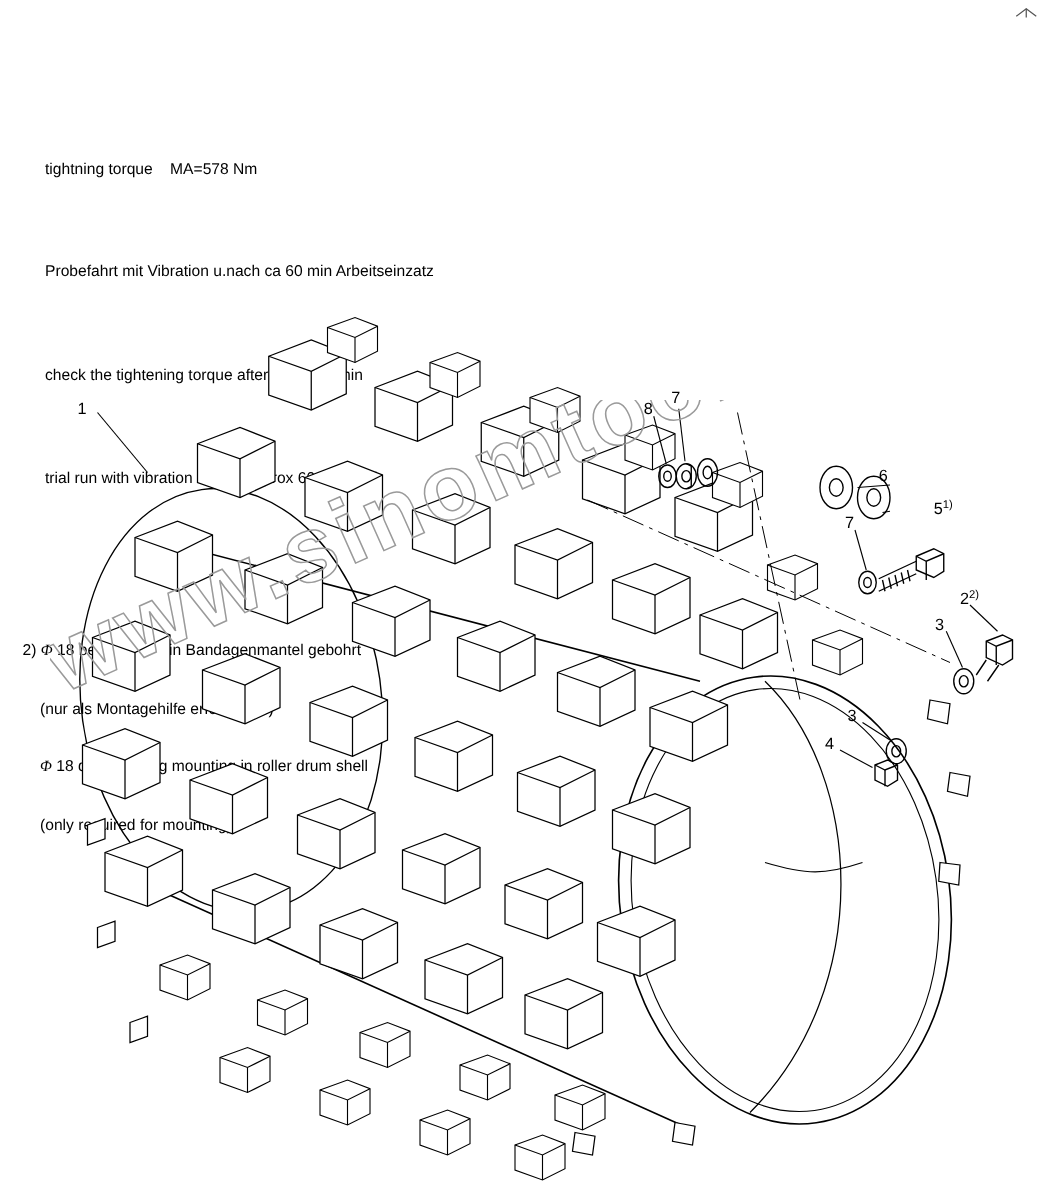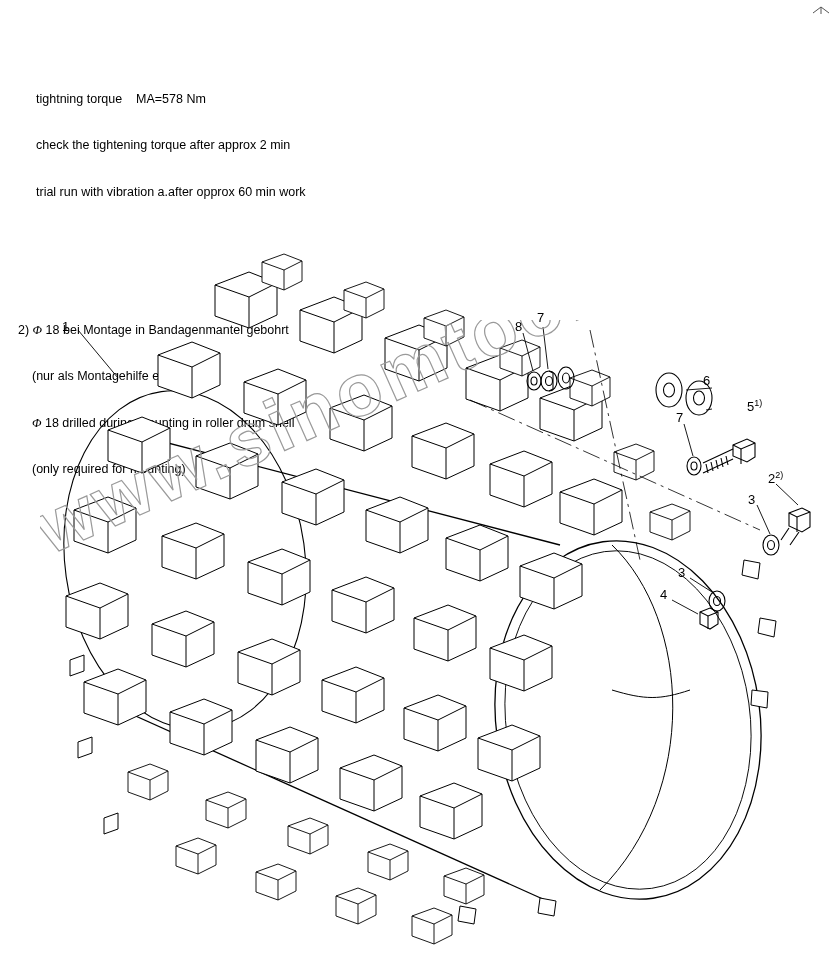--- a/index.html
+++ b/index.html
@@ -20,21 +20,21 @@
   .notes {
     position: absolute;
     left: 18px;
     top: 14px;
     font-size: 12.5px;
     line-height: 15.5px;
     white-space: pre;
   }
   .note-block { margin-bottom: 14px; }
   .note-line { display: block; white-space: pre; }
-  .note-line.indent1 { padding-left: 18px; }
+  .note-line.indent1 { padding-left: 18px; margin-top: 36px; }
   .note-line.indent2 { padding-left: 14px; }
   .phi { font-style: italic; font-family: "Liberation Serif", serif; }
 
   
   .stage {
     position: absolute;
     left: 0;
     top: 0;
     width: 837px;
     height: 955px;
@@ -81,20 +81,21 @@
     height: 12px;
   }
 </style>
 </head>
 <body>
 
 <div class="notes">
 
   <div class="note-block">
     <span class="note-line indent1">tightning torque    MA=578 Nm</span>
+    <span class="note-line indent1">Probefahrt mit Vibration u.nach ca 60 min Arbeitseinzatz</span>
     <span class="note-line indent1">check the tightening torque after approx 2 min</span>
     <span class="note-line indent1">trial run with vibration a.after opprox 60 min work</span>
   </div>
 
   <div class="note-block">
     <span class="note-line"><span>2)</span> <span class="phi">Φ</span><span> 18 bei Montage in Bandagenmantel gebohrt</span></span>
     <span class="note-line indent2">(nur als Montagehilfe erforderlich)</span>
     <span class="note-line indent2"><span class="phi">Φ</span><span> 18 drilled during mounting in roller drum shell</span></span>
     <span class="note-line indent2">(only required for mounting)</span>
   </div>

